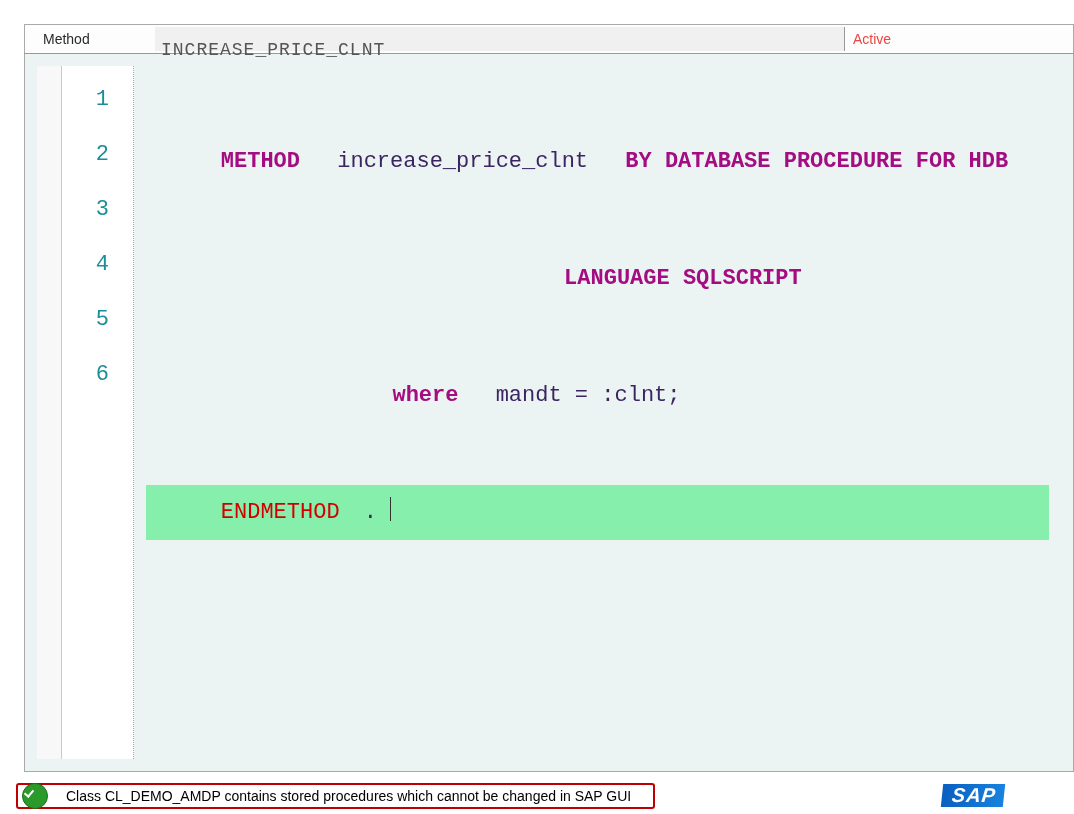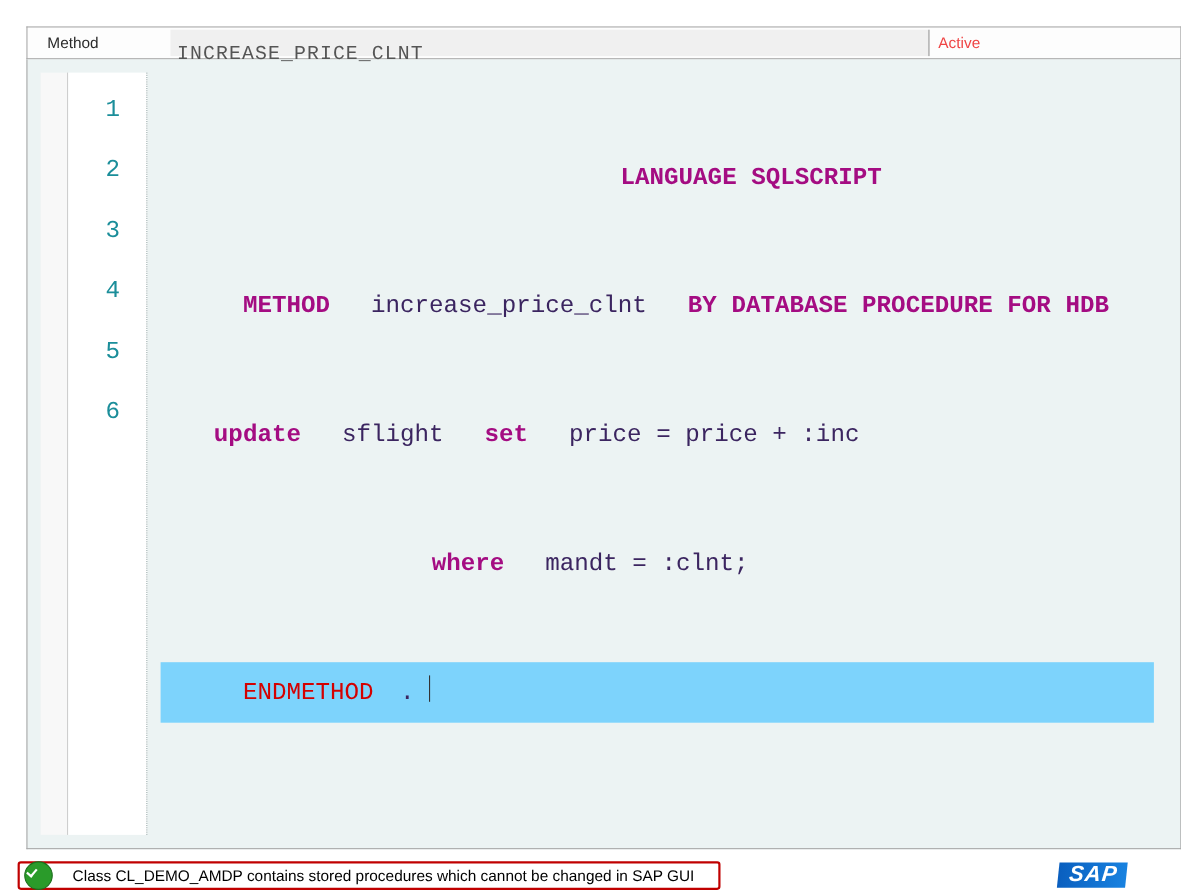--- a/index.html
+++ b/index.html
@@ -68,38 +68,38 @@
     line-height: 31px;
     white-space: pre;
     color: #403070;
     position: relative;
   }
   .code-line {
     padding-left: 10px;
     position: relative;
   }
   .code-line.current {
-    background: #7dd3fc;
+    background: #86efac;
   }
   .kw-mag { color: #a40c82; font-weight: bold; }
   .kw-red { color: #d40000; }
   .txt   { color: #3b2560; }
   .caret {
     display:inline-block;
     width:0;
     border-left: 1.5px solid #333;
     height: 24px;
     vertical-align: -3px;
     margin-left: 1px;
   }
 
   .status-bar {
     position: absolute;
     left: 4px;
-    right: 0;
+    right: 20px;
     bottom: 6px;
     height: 24px;
     display: flex;
     align-items: center;
     font-size: 14px;
   }
   .status-msg {
     display: flex;
     align-items: center;
     height: 26px;
@@ -152,23 +152,22 @@
   <div class="editor-left-strip"></div>
   <div class="gutter">
     <div>1</div>
     <div>2</div>
     <div>3</div>
     <div>4</div>
     <div>5</div>
     <div>6</div>
   </div>
   <div class="code-area">
+    <div class="code-line">    <span class="kw-mag">METHOD </span><span class="txt">increase_price_clnt </span><span class="kw-mag">BY DATABASE PROCEDURE FOR HDB</span></div>
     <div class="code-line">                              <span class="kw-mag">LANGUAGE SQLSCRIPT</span></div>
-    <div class="code-line">    <span class="kw-mag">METHOD </span><span class="txt">increase_price_clnt </span><span class="kw-mag">BY DATABASE PROCEDURE FOR HDB</span></div>
-    <div class="code-line">  <span class="kw-mag">update </span><span class="txt">sflight </span><span class="kw-mag">set </span><span class="txt">price = price + :inc</span></div>
     <div class="code-line">                 <span class="kw-mag">where </span><span class="txt">mandt = :clnt;</span></div>
     <div class="code-line current">    <span class="kw-red">ENDMETHOD</span><span class="txt">.</span><span class="caret"></span></div>
   </div>
 </div>
 
 <div class="status-bar">
   <div class="status-msg">
     <span class="status-icon"></span>
     <span>Class CL_DEMO_AMDP contains stored procedures which cannot be changed in SAP GUI</span>
   </div>

